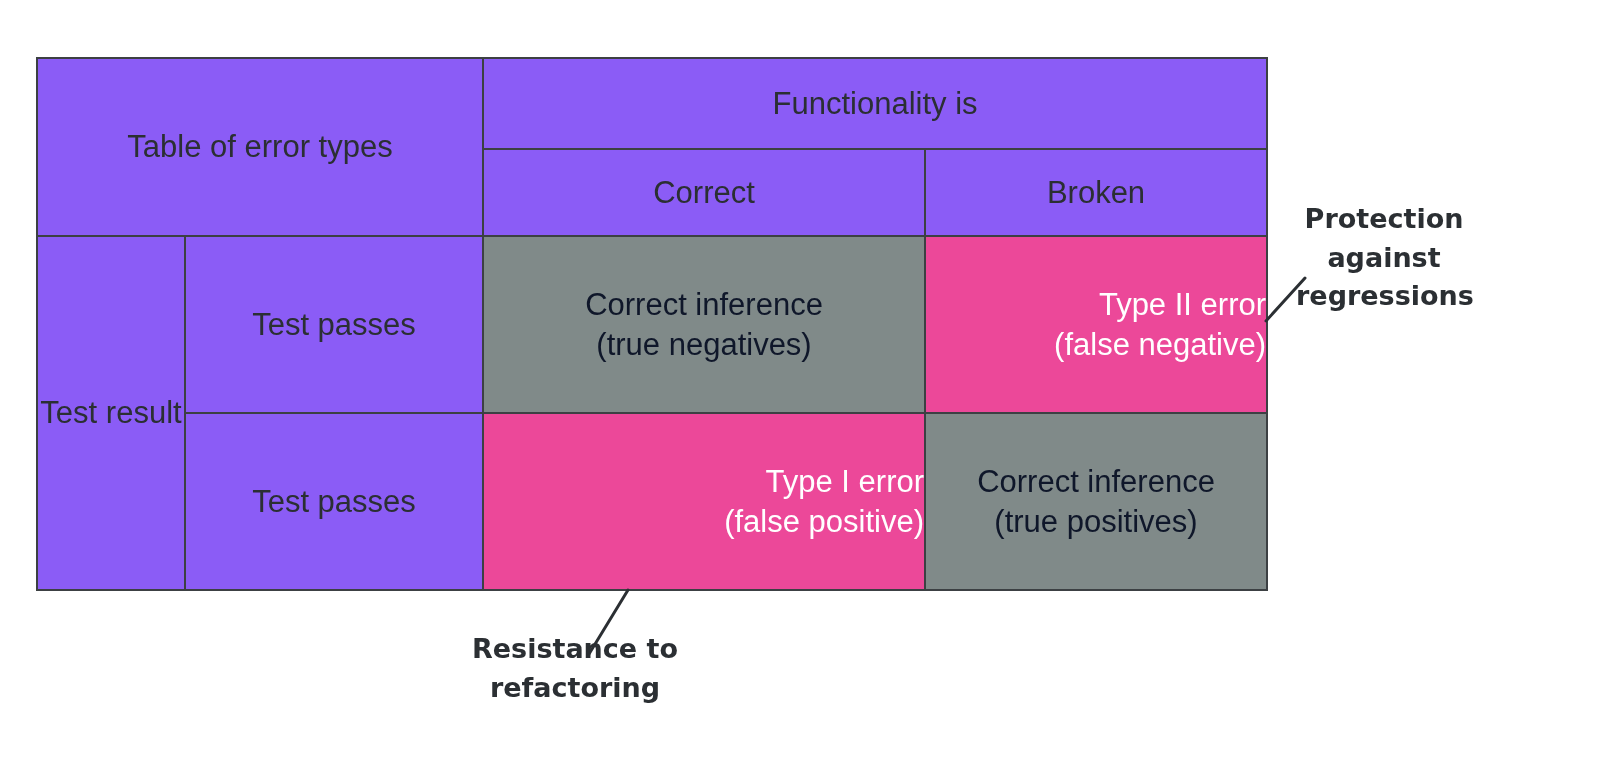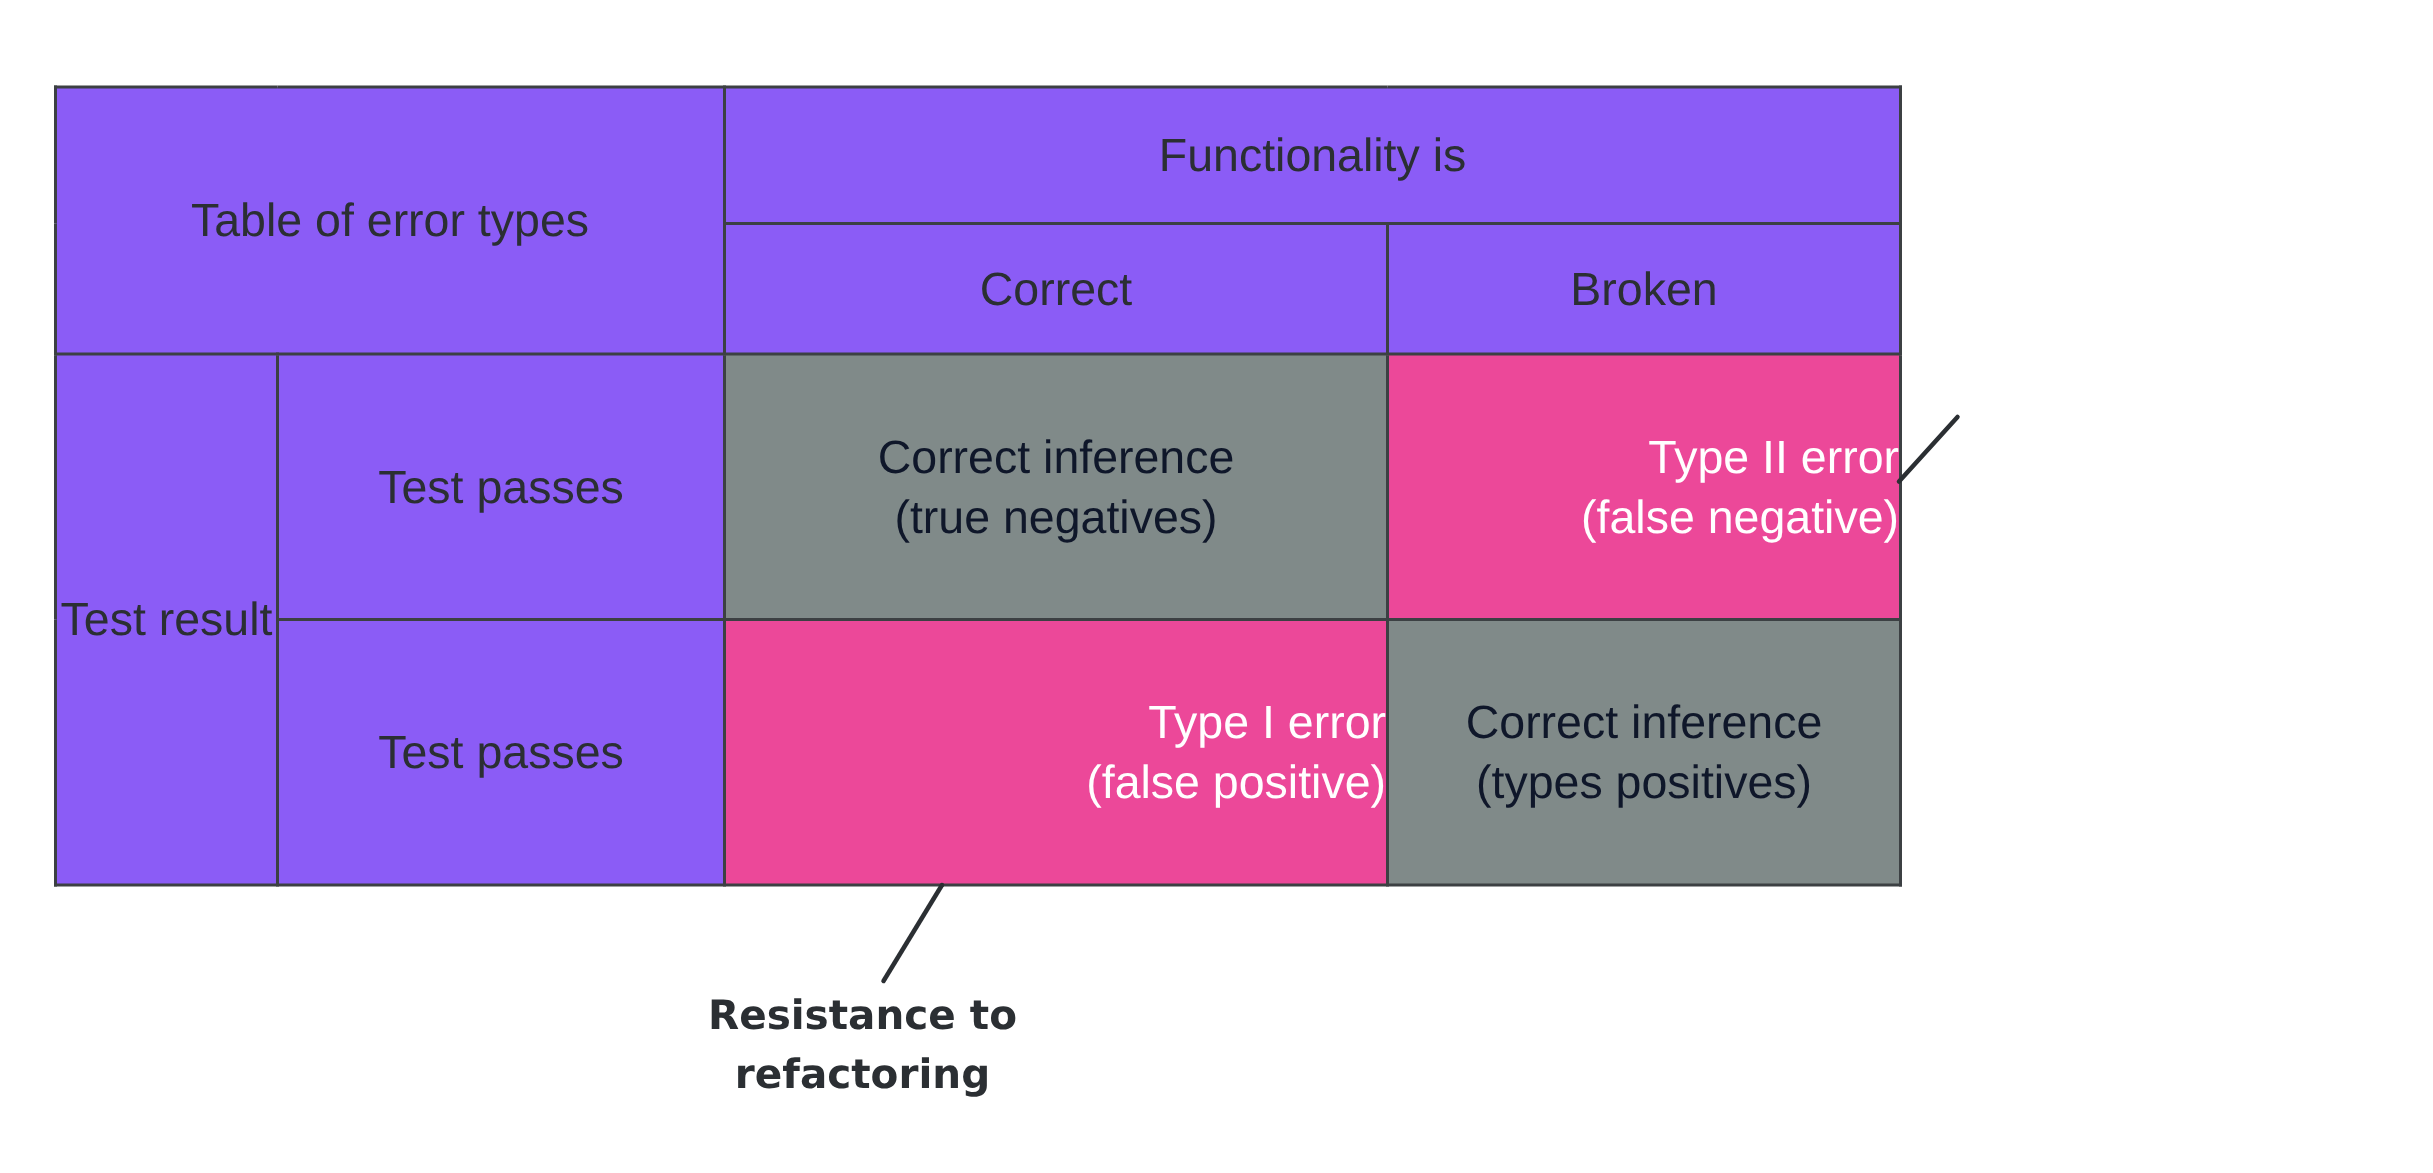--- a/index.html
+++ b/index.html
@@ -86,21 +86,21 @@
     text-align: center;
     white-space: pre-line;
   }
   #annotation-protection {
     left: 1296px;
     top: 200px;
     width: 176px;
   }
   #annotation-resistance {
     left: 460px;
-    top: 659px;
+    top: 630px;
     width: 230px;
   }
 
   .leader-svg {
     position: absolute;
     left: 0;
     top: 0;
     width: 1622px;
     height: 782px;
     pointer-events: none;
@@ -141,28 +141,31 @@
         </td>
       </tr>
       <tr class="row-body">
         <td class="rowlabel-cell">Test passes</td>
         <td class="cell-dark">
           <div>Type I error</div>
           <div>(false positive)</div>
         </td>
         <td class="cell-gray">
           <div>Correct inference</div>
-          <div>(types positives)</div>
+          <div>(true positives)</div>
         </td>
       </tr>
     </tbody>
   </table>
 
   <svg class="leader-svg" viewBox="0 0 1622 782" xmlns="http://www.w3.org/2000/svg">
     <line x1="1266" y1="321" x2="1305" y2="278" stroke="#2b2f33" stroke-width="3" stroke-linecap="round"></line>
     <line x1="628" y1="590" x2="589" y2="654" stroke="#2b2f33" stroke-width="3" stroke-linecap="round"></line>
   </svg>
 
+  <div class="annotation" id="annotation-protection">Protection
+against
+regressions</div>
 
   <div class="annotation" id="annotation-resistance">Resistance to
 refactoring</div>
 
 </div>
 
 </body></html>

